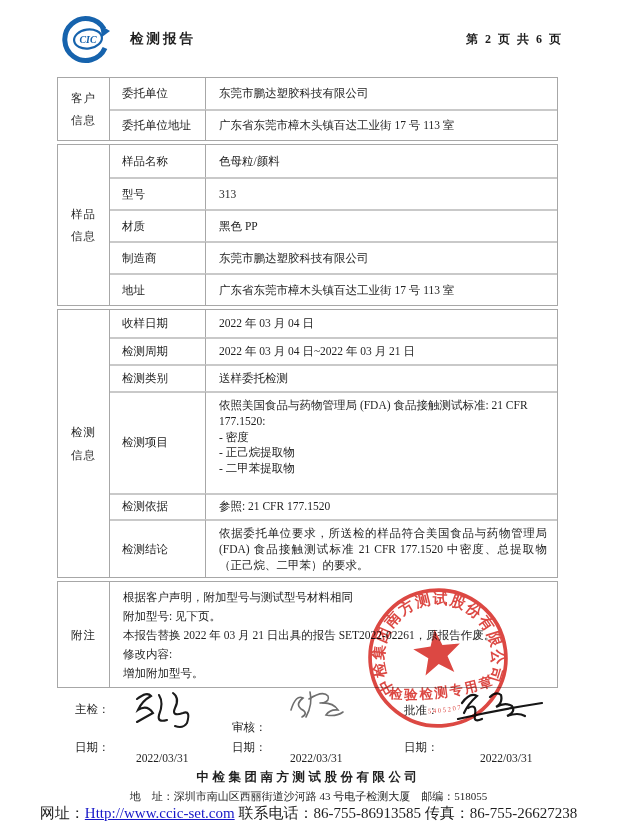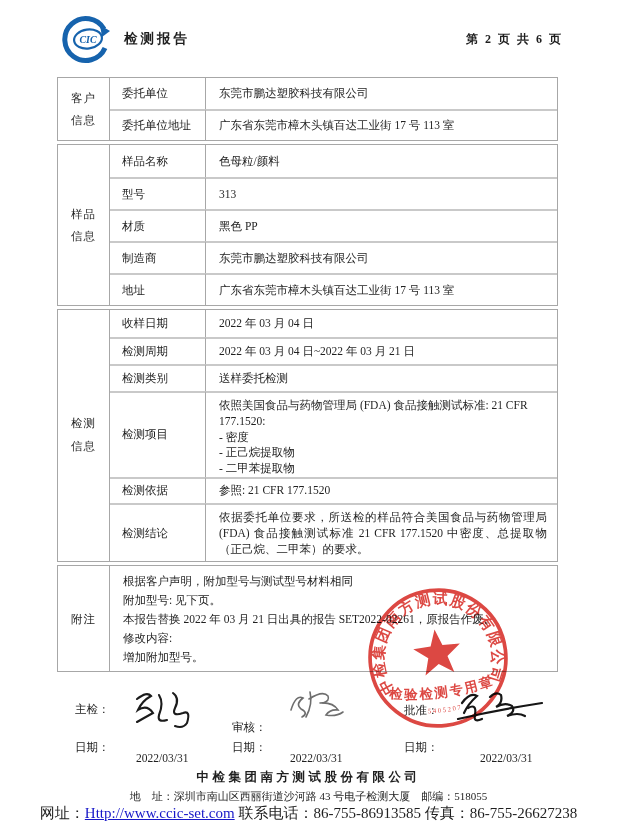--- a/index.html
+++ b/index.html
@@ -3,39 +3,39 @@
 <meta charset="utf-8">
 <style>
   * { margin:0; padding:0; box-sizing:border-box; }
   html,body { background:#ffffff; }
   .page {
     position:relative; width:617px; height:840px; background:#fff;
     font-family:"Liberation Serif","DejaVu Serif",serif;
     color:#1f1f1f; font-size:11.5px; overflow:hidden;
   }
   
-  .hdr-title { position:absolute; left:124px; top:30px; font-size:13.5px; font-weight:bold; letter-spacing:3px; }
+  .hdr-title { position:absolute; left:130px; top:30px; font-size:13.5px; font-weight:bold; letter-spacing:3px; }
   .hdr-no    { position:absolute; left:236px; top:31px; font-size:12px; font-weight:bold; }
   .hdr-page  { position:absolute; left:466px; top:31px; font-size:12px; font-weight:bold; letter-spacing:2px; }
   .logo { position:absolute; left:60px; top:15px; width:54px; height:50px; }
   
   .tables { position:absolute; left:57px; top:77px; width:501px; }
   .tblock { display:grid; border:1px solid #a7a7a7; margin-bottom:3px; background:#fff; }
   .b3col  { grid-template-columns:52px 96px 1fr; }
   .b2col  { grid-template-columns:52px 1fr; }
   .sec-cell {
     border-right:1px solid #a7a7a7; display:flex; align-items:center; justify-content:center;
     text-align:center;
   }
   .sec-cell span { display:block; width:2.2em; line-height:1.95; letter-spacing:1px; }
   .cell { border-top:2px solid #c9c9c9; display:flex; align-items:center; }
   .cell.r0 { border-top:none; }
   .lbl { border-right:1px solid #a7a7a7; padding-left:12px; }
   .val { padding-left:13px; padding-right:10px; }
-  .val-multi { display:block; padding:5px 10px 0 13px; line-height:15.8px; }
+  .val-multi { display:block; padding:5px 10px 16px 13px; line-height:15.8px; }
   .val-just { display:block; padding:5px 10px 4px 13px; line-height:15.8px; text-align:justify; }
   .notes-cell { display:block; padding:6px 12px 5px 13px; line-height:18.8px; }
   
   .sig-label { position:absolute; font-size:11.5px; }
   .sig-svg { position:absolute; }
   .date-val { position:absolute; font-size:11.5px; font-family:"Liberation Serif","DejaVu Serif",serif;margin-top:12px; }
   
   .stamp { position:absolute; left:366px; top:586px; width:144px; height:144px;
            transform:rotate(-7deg); mix-blend-mode:multiply; opacity:.9; z-index:6; }
   
@@ -81,21 +81,21 @@
       <div class="cell val">313</div>
       <div class="cell lbl">材质</div>
       <div class="cell val">黑色 PP</div>
       <div class="cell lbl">制造商</div>
       <div class="cell val">东莞市鹏达塑胶科技有限公司</div>
       <div class="cell lbl">地址</div>
       <div class="cell val">广东省东莞市樟木头镇百达工业街 17 号 113 室</div>
     </div>
 
     <div class="tblock b3col" style="grid-template-rows:27px 27px 27px auto 26px auto;">
-      <div class="sec-cell" style="grid-row:1 / span 6;font-family:Liberation Mono, monospace;">
+      <div class="sec-cell" style="grid-row:1 / span 6;">
           <span>检测信息</span>
         </div>
       <div class="cell lbl r0">收样日期</div>
       <div class="cell val r0">2022 年 03 月 04 日</div>
       <div class="cell lbl">检测周期</div>
       <div class="cell val">2022 年 03 月 04 日~2022 年 03 月 21 日</div>
       <div class="cell lbl">检测类别</div>
       <div class="cell val">送样委托检测</div>
       <div class="cell lbl">检测项目</div>
       <div class="cell val-multi" style="border-top:2px solid #c9c9c9;">

